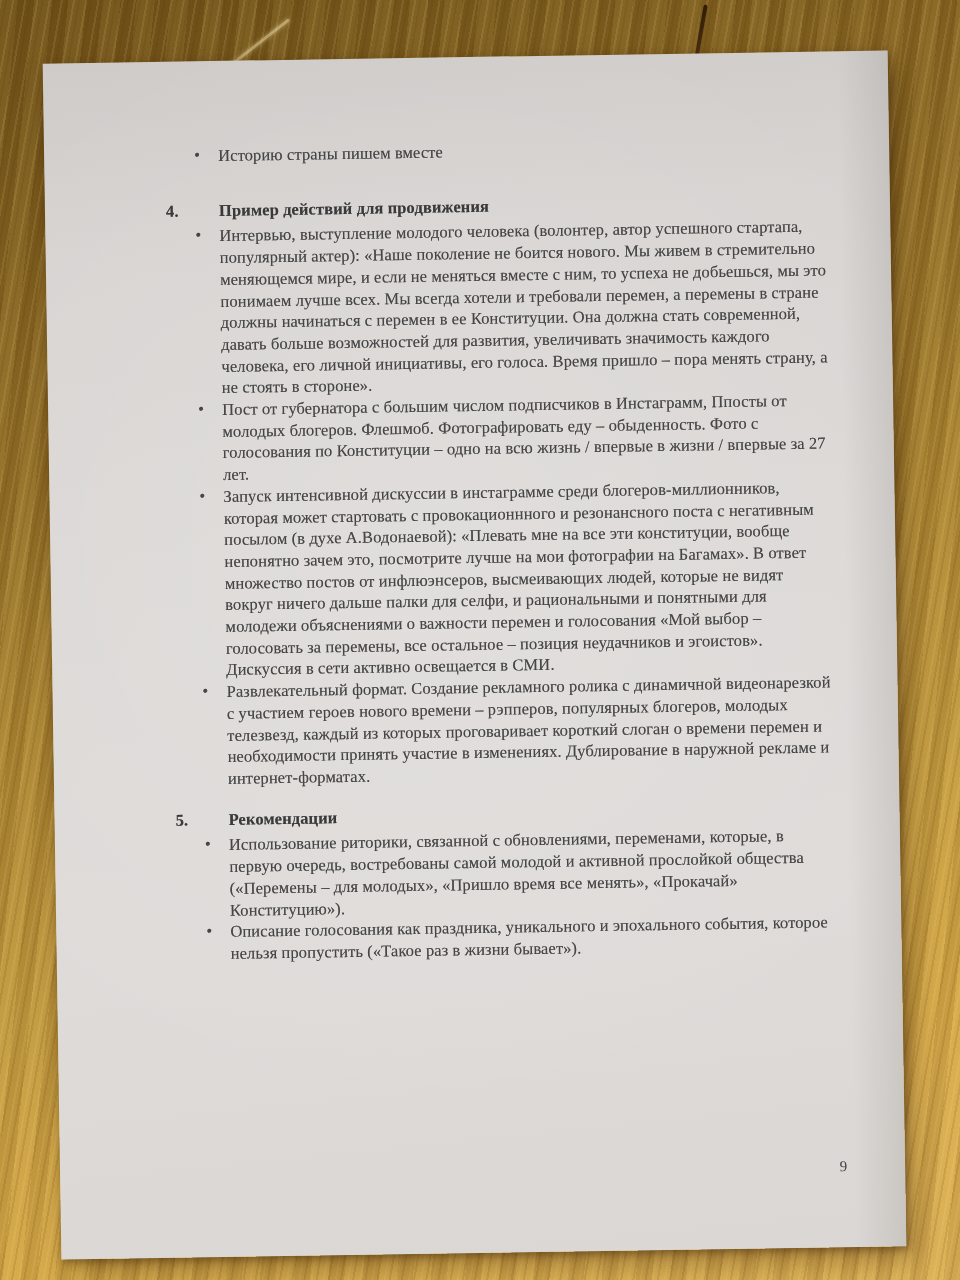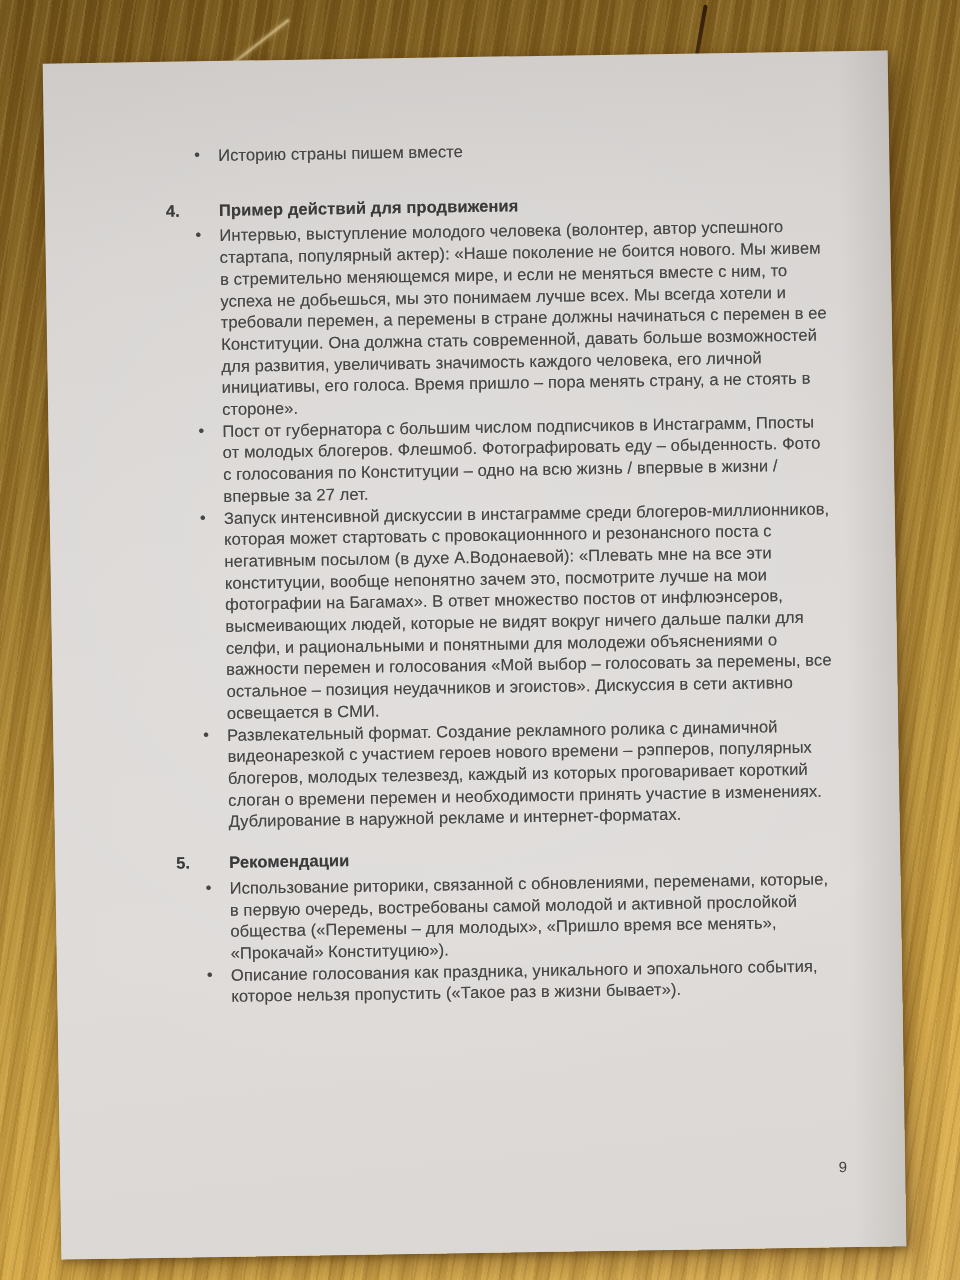--- a/index.html
+++ b/index.html
@@ -24,20 +24,21 @@
         rgba(255,233,170,0.10) 0 2px,
         rgba(0,0,0,0) 2px 5px,
         rgba(80,50,10,0.12) 5px 7px,
         rgba(0,0,0,0) 7px 12px),
       repeating-linear-gradient(96deg,
         rgba(255,220,140,0.07) 0 18px,
         rgba(90,55,12,0.10) 18px 34px),
       linear-gradient(163deg,
         #6b4e16 0%, #7d5d1e 14%, #8f6d26 30%,
         #a98432 48%, #c29a3f 66%, #d4a847 82%, #ddb257 100%);
+    font-family: Liberation Serif, serif;
   }
   .knot {
     position: absolute;
     background: radial-gradient(closest-side, rgba(45,24,6,0.85), rgba(45,24,6,0) 75%);
     border-radius: 50%;
   }
   .knot.k1 { left: 86px;  top: 88px;  width: 22px; height: 18px; }
   .knot.k2 { left: 122px; top: 108px; width: 14px; height: 20px; }
   .knot.k3 { left: 464px; top: 142px; width: 14px; height: 24px; }
   .twig {

